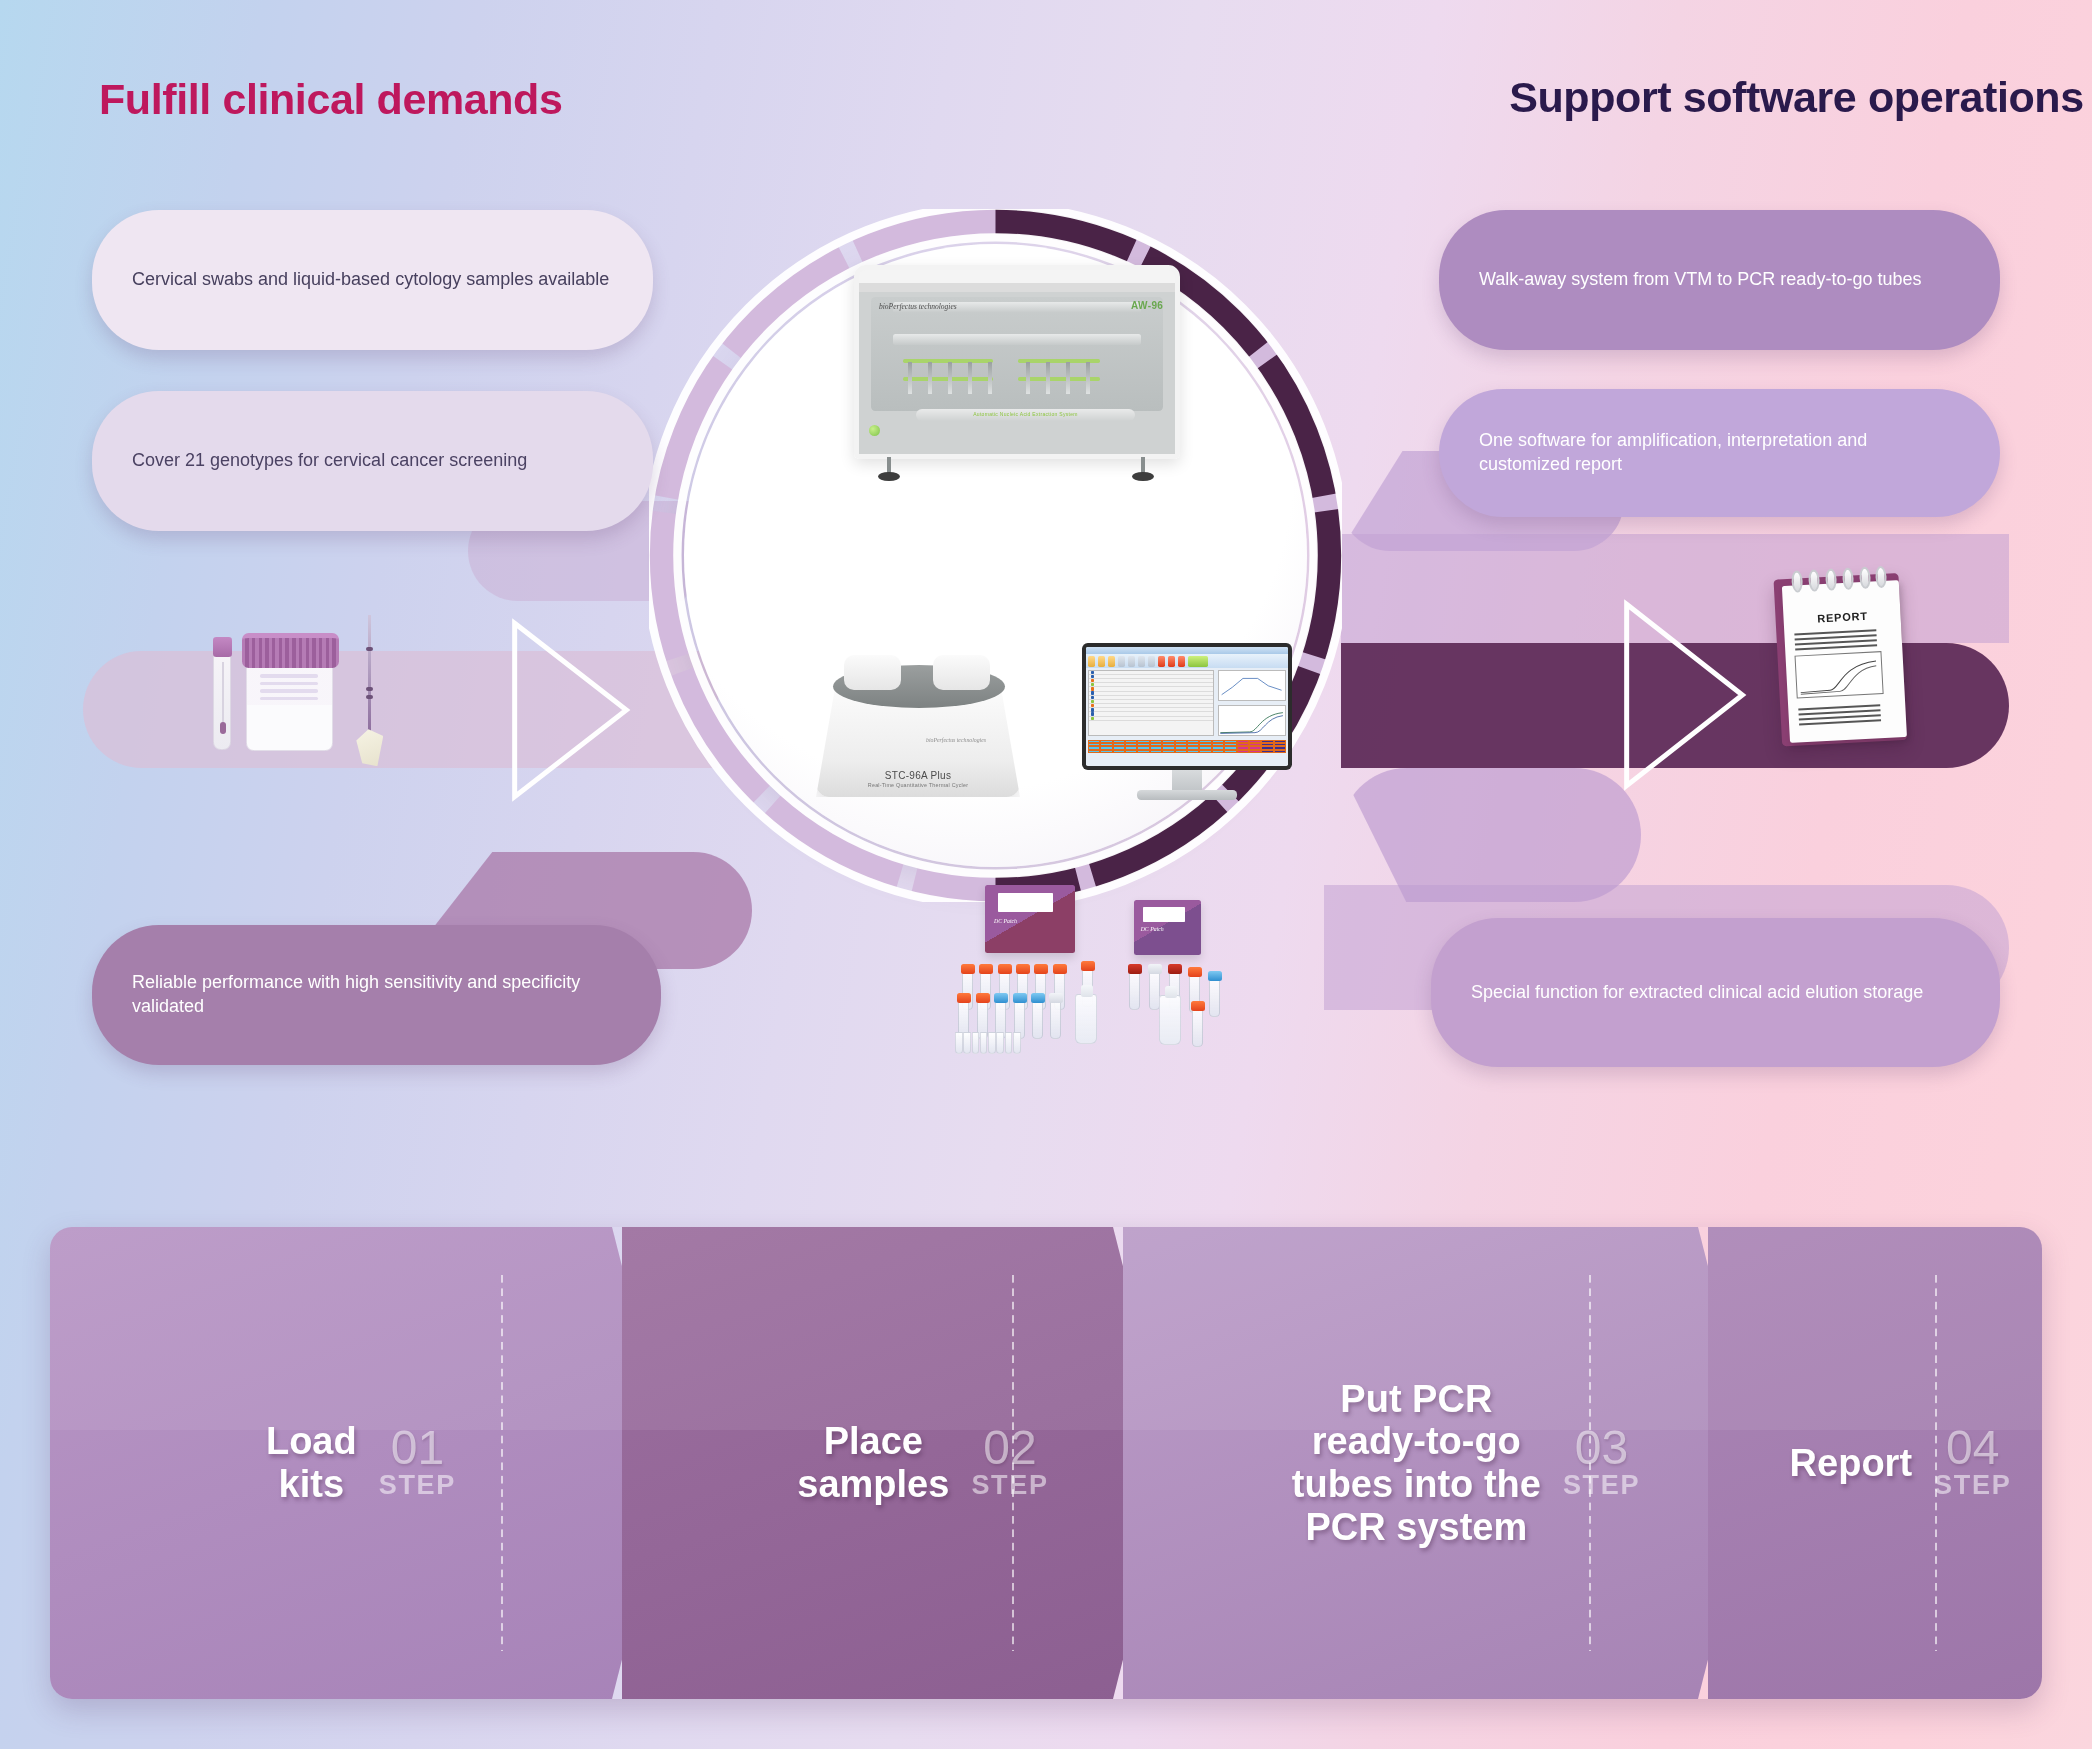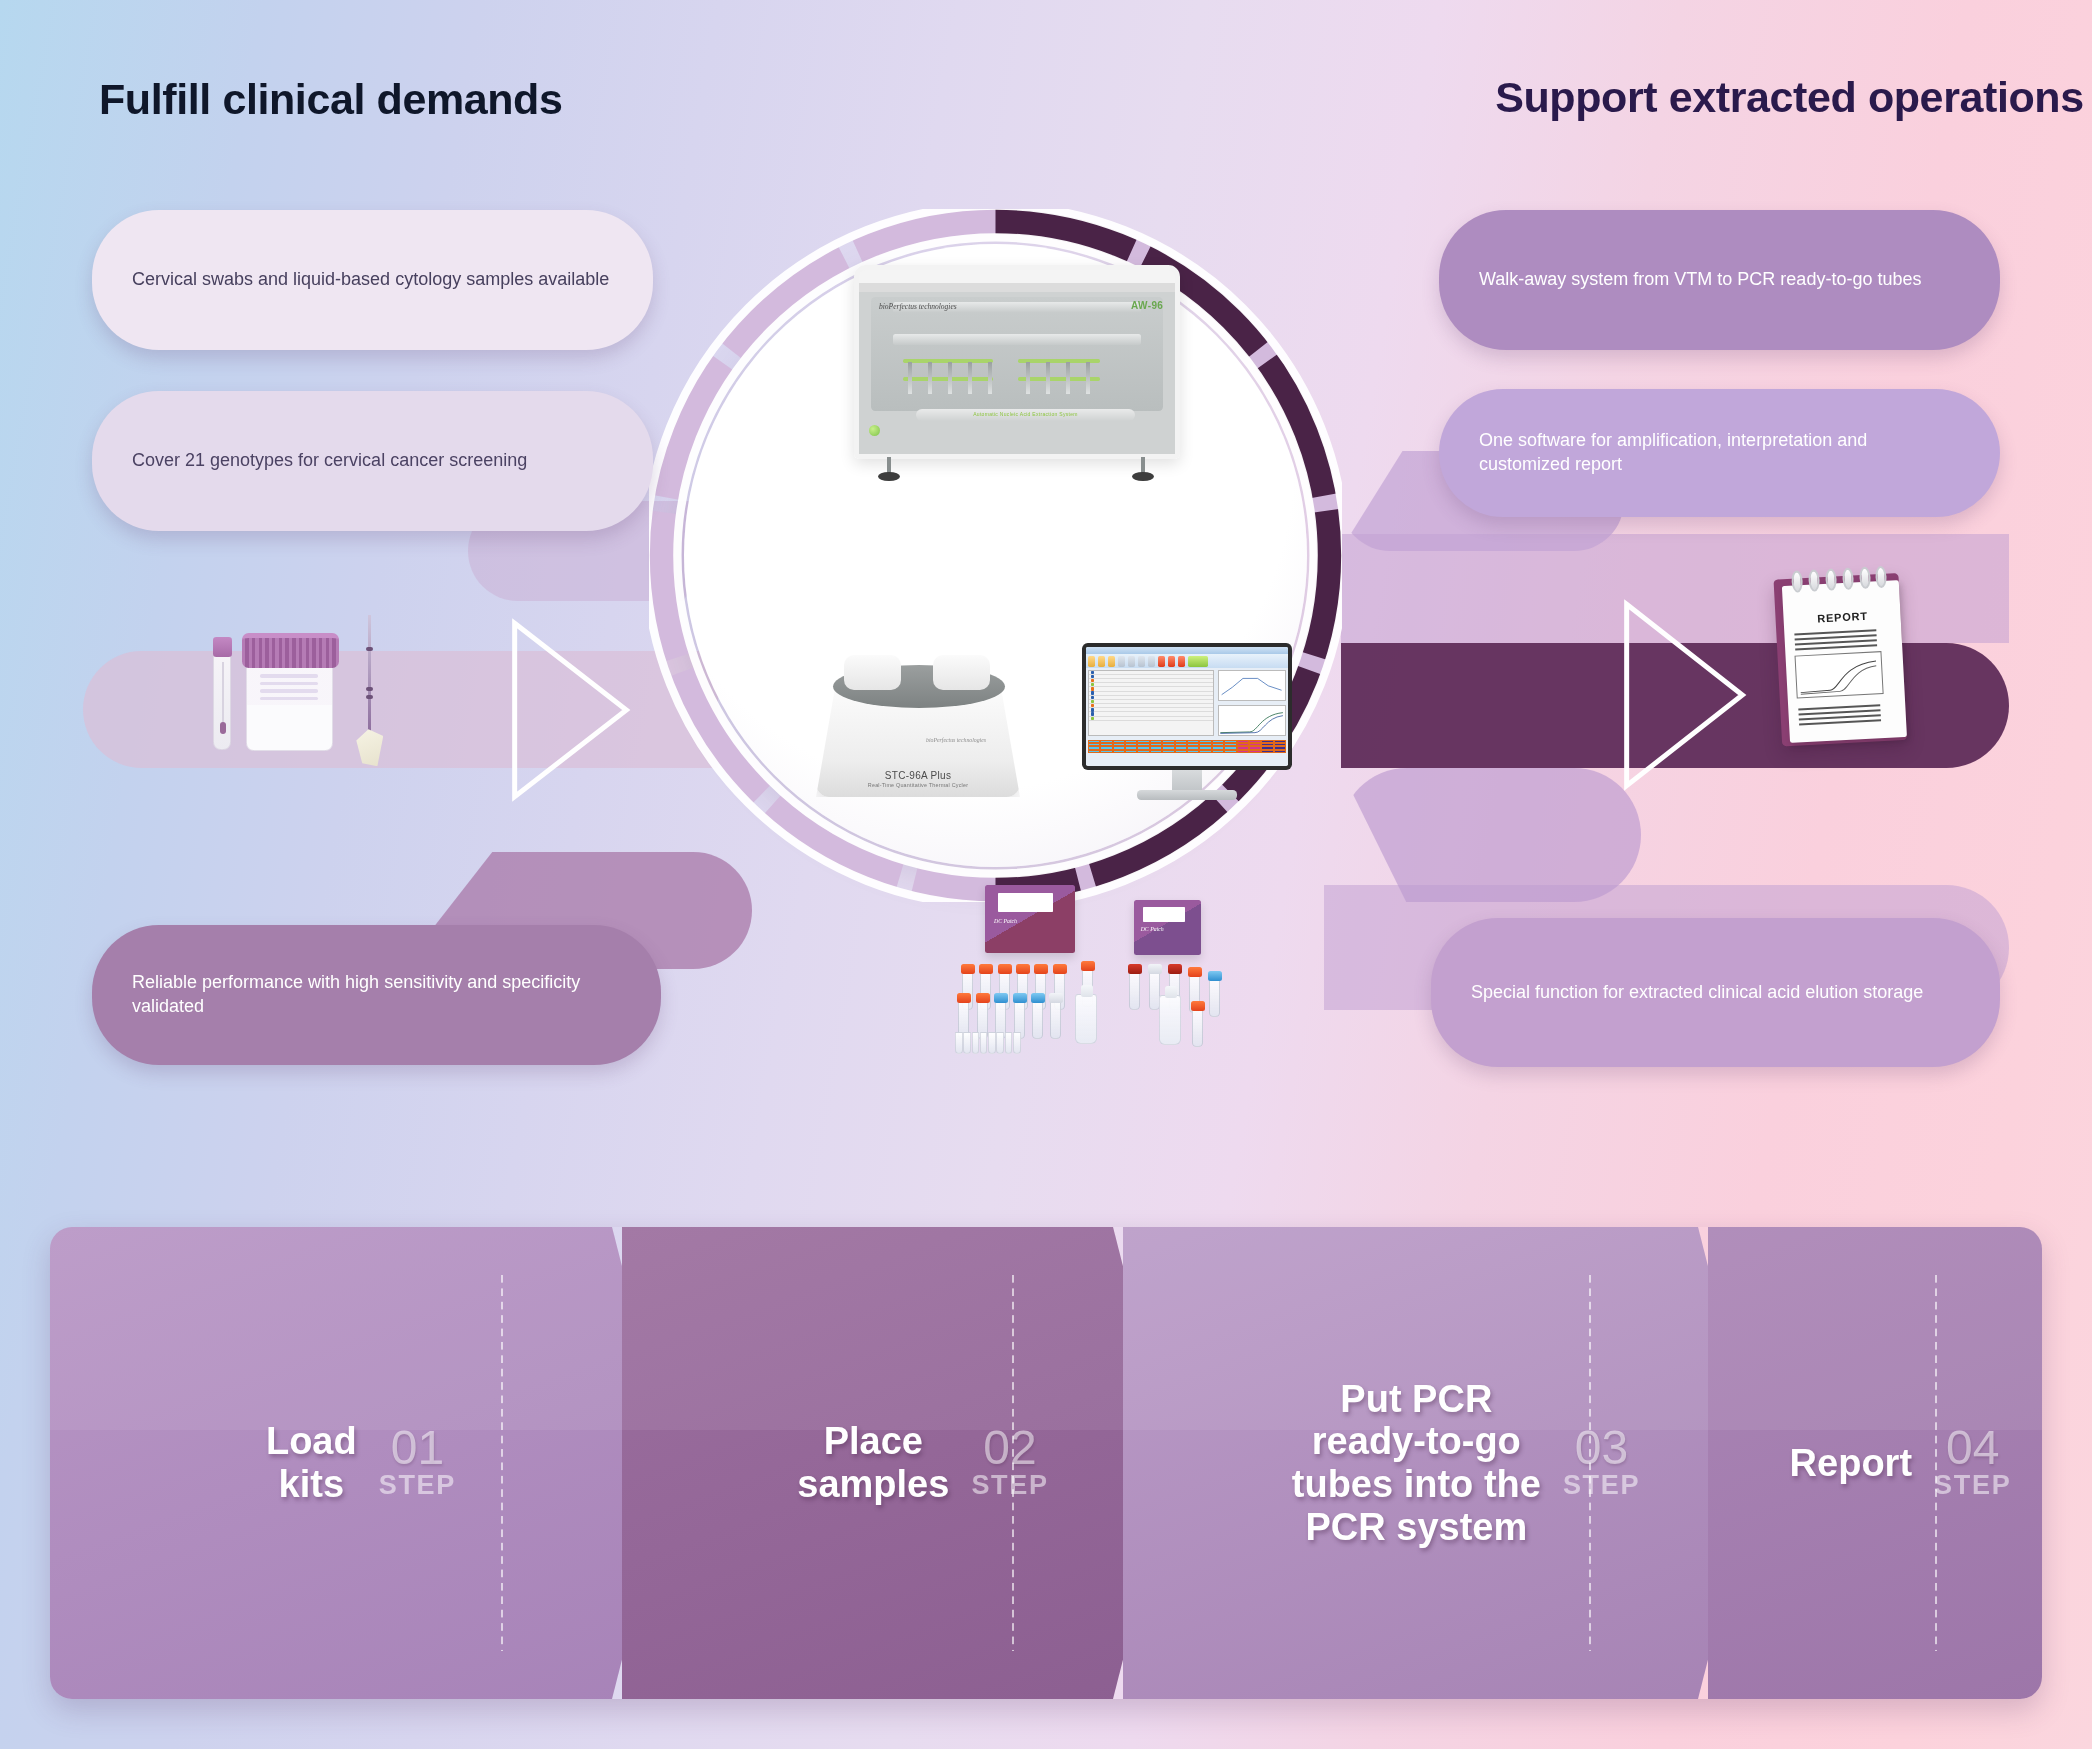--- a/index.html
+++ b/index.html
@@ -14,21 +14,21 @@
   }
 
   
   .heading {
     position:absolute;
     font-weight:bold;
     font-size:43px;
     letter-spacing:-0.4px;
     white-space:nowrap;
   }
-  #h-left  { left:99px; top:75px;  color:#0f172a; }
+  #h-left  { left:99px; top:75px;  color:#be185d; }
   #h-right { right:0px;  top:73px;  color:#2a1a4c; width:2092px; text-align:right; padding-right:8.3px;}
 
   
   .band {
     position:absolute;
     border-radius:75px;
   }
   
   #band-left-mid {
     left:83px; top:651px; width:635px; height:117px;
@@ -618,21 +618,21 @@
   </div>
   <div class="rlines" style="top:130px;">
       <i></i>
       <i></i>
       <i></i>
       <i></i>
     </div>
 </div>
 
 <div class="heading" id="h-left">Fulfill clinical demands</div>
-<div class="heading" id="h-right">Support extracted operations</div>
+<div class="heading" id="h-right">Support software operations</div>
 
 <div class="bubble bub-l1">Cervical swabs and liquid-based cytology samples available</div>
 <div class="bubble bub-l2">Cover 21 genotypes for cervical cancer screening</div>
 <div class="bubble bub-l3">Reliable performance with high sensitivity and specificity validated</div>
 
 <div class="bubble bub-r1">Walk-away system from VTM to PCR ready-to-go tubes</div>
 <div class="bubble bub-r2">One software for amplification, interpretation and customized report</div>
 <div class="bubble bub-r3">Special function for extracted clinical acid elution storage</div>
 
 <div id="steps">

